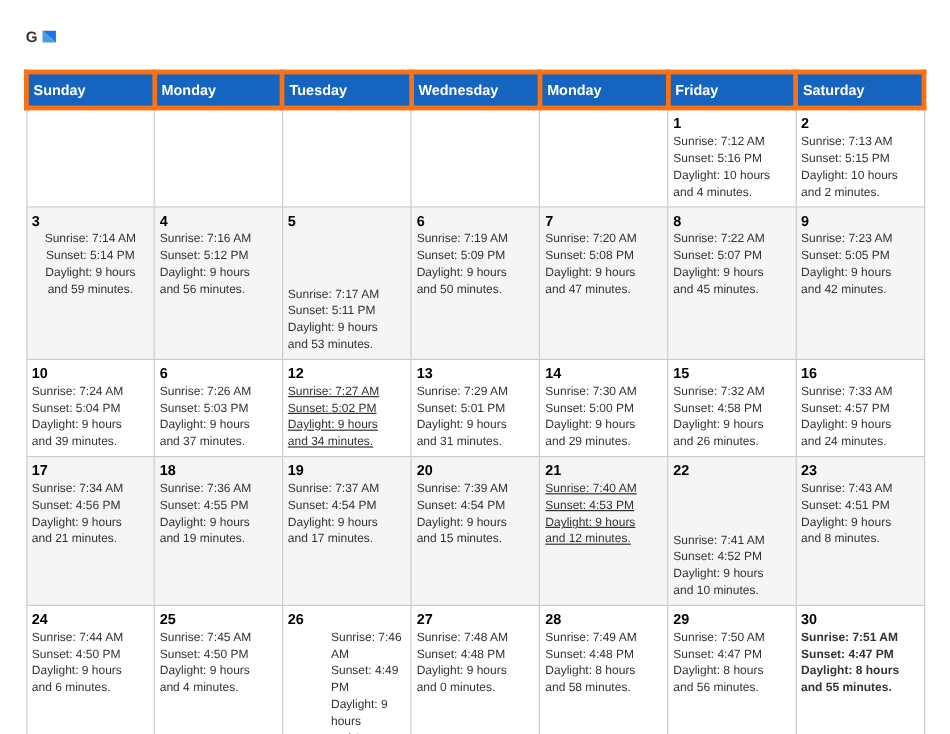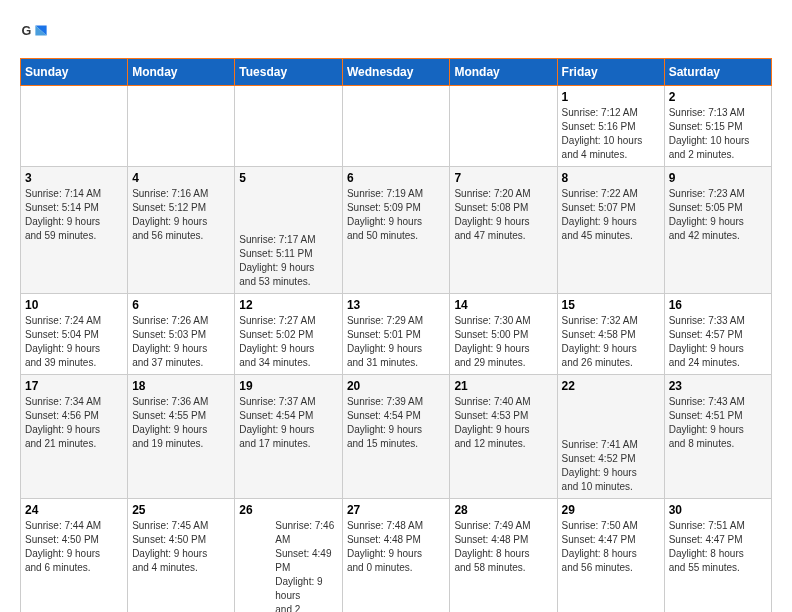--- a/index.html
+++ b/index.html
@@ -41,21 +41,21 @@
       width: 100%;
       border-collapse: collapse;
       font-size: 11px;
     }
     .calendar th {
       background-color: #1565c0;
       color: #fff;
       padding: 6px 4px;
       text-align: left;
       font-size: 12px;
-      border: 1px solid #f97316;
+      border: 4px solid #f97316;
     }
     .calendar td {
       border: 1px solid #ccc;
       vertical-align: top;
       padding: 4px;
       width: 108px;
       min-height: 80px;
       background: #fff;
     }
     .calendar tr:nth-child(even) td {
@@ -125,21 +125,21 @@
           <div class="day-number">2</div>
           <div class="day-info" style="white-space: pre-line;">Sunrise: 7:13 AM
 Sunset: 5:15 PM
 Daylight: 10 hours
 and 2 minutes.</div>
         </td>
       </tr>
       <tr>
         <td>
           <div class="day-number">3</div>
-          <div class="day-info" style="white-space: pre-line;">Sunrise: 7:14 AM
+          <div class="day-info" style="white-space: pre-line; text-align: center;">Sunrise: 7:14 AM
 Sunset: 5:14 PM
 Daylight: 9 hours
 and 59 minutes.</div>
         </td>
         <td>
           <div class="day-number">4</div>
           <div class="day-info" style="white-space: pre-line;">Sunrise: 7:16 AM
 Sunset: 5:12 PM
 Daylight: 9 hours
 and 56 minutes.</div>
@@ -190,21 +190,21 @@
         </td>
         <td>
           <div class="day-number">6</div>
           <div class="day-info" style="white-space: pre-line;">Sunrise: 7:26 AM
 Sunset: 5:03 PM
 Daylight: 9 hours
 and 37 minutes.</div>
         </td>
         <td>
           <div class="day-number">12</div>
-          <div class="day-info" style="white-space: pre-line;">Sunrise: 7:27 AM
+          <div class="day-info" style="white-space: pre-line; text-decoration: underline;">Sunrise: 7:27 AM
 Sunset: 5:02 PM
 Daylight: 9 hours
 and 34 minutes.</div>
         </td>
         <td>
           <div class="day-number">13</div>
           <div class="day-info" style="white-space: pre-line;">Sunrise: 7:29 AM
 Sunset: 5:01 PM
 Daylight: 9 hours
 and 31 minutes.</div>
@@ -255,21 +255,21 @@
         </td>
         <td>
           <div class="day-number">20</div>
           <div class="day-info" style="white-space: pre-line;">Sunrise: 7:39 AM
 Sunset: 4:54 PM
 Daylight: 9 hours
 and 15 minutes.</div>
         </td>
         <td>
           <div class="day-number">21</div>
-          <div class="day-info" style="white-space: pre-line;">Sunrise: 7:40 AM
+          <div class="day-info" style="white-space: pre-line; text-decoration: underline;">Sunrise: 7:40 AM
 Sunset: 4:53 PM
 Daylight: 9 hours
 and 12 minutes.</div>
         </td>
         <td>
           <div class="day-number">22</div>
           <div class="day-info" style="white-space: pre-line; margin-top: 45px;">Sunrise: 7:41 AM
 Sunset: 4:52 PM
 Daylight: 9 hours
 and 10 minutes.</div>
@@ -320,20 +320,20 @@
         </td>
         <td>
           <div class="day-number">29</div>
           <div class="day-info" style="white-space: pre-line;">Sunrise: 7:50 AM
 Sunset: 4:47 PM
 Daylight: 8 hours
 and 56 minutes.</div>
         </td>
         <td>
           <div class="day-number">30</div>
-          <div class="day-info" style="white-space: pre-line;">Sunrise: 7:51 AM
+          <div class="day-info" style="white-space: pre-line; font-weight: bold;">Sunrise: 7:51 AM
 Sunset: 4:47 PM
 Daylight: 8 hours
 and 55 minutes.</div>
         </td>
       </tr>
     </tbody>
 </table>
 
 </body></html>

